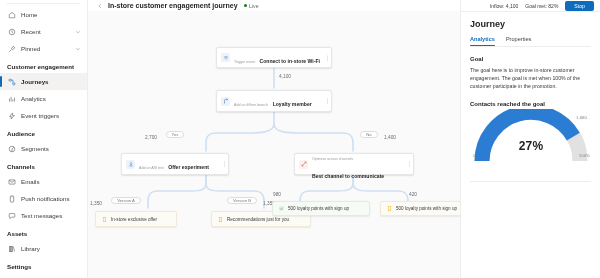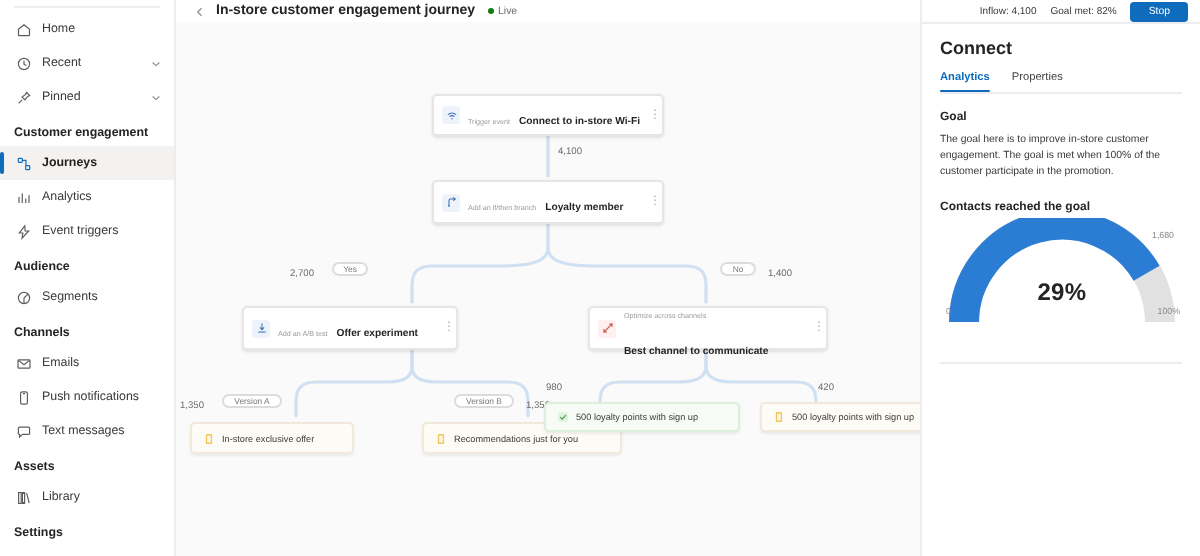--- a/index.html
+++ b/index.html
@@ -413,40 +413,40 @@
   <div class="right">
 
     <div class="status-bar">
       <span class="stat">Inflow: 4,100</span>
       <span class="stat">Goal met: 82%</span>
       <button class="stop-btn">Stop</button>
     </div>
     <div class="panel-divider"></div>
 
     <div class="panel-body">
-      <div class="panel-title">Connect</div>
+      <div class="panel-title">Journey</div>
 
       <div class="tabs">
         <span class="tab active">Analytics</span>
         <span class="tab">Properties</span>
       </div>
 
       <div class="sec-head">Goal</div>
       <div class="sec-text">The goal here is to improve in-store customer engagement. The goal is met when 100% of the customer participate in the promotion.</div>
 
       <div class="gauge-head">Contacts reached the goal</div>
 
       <div class="gauge-box">
         <svg width="122" height="60" viewBox="0 0 122 60">
 
           <path d="M12 52 A49 49 0 0 1 110 52" fill="none" stroke="#e1e1e1" stroke-width="15"></path>
 
           <path d="M12 52 A49 49 0 0 1 103.3 27.6" fill="none" stroke="#2b7cd3" stroke-width="15"></path>
         </svg>
-        <div class="gauge-pct">29%</div>
+        <div class="gauge-pct">27%</div>
         <div class="g-lab g-max">0</div>
         <div class="g-lab g-top">1,680</div>
         <div class="g-lab g-100">100%</div>
       </div>
 
       <div class="panel-rule"></div>
     </div>
   </div>
 
 </div>

